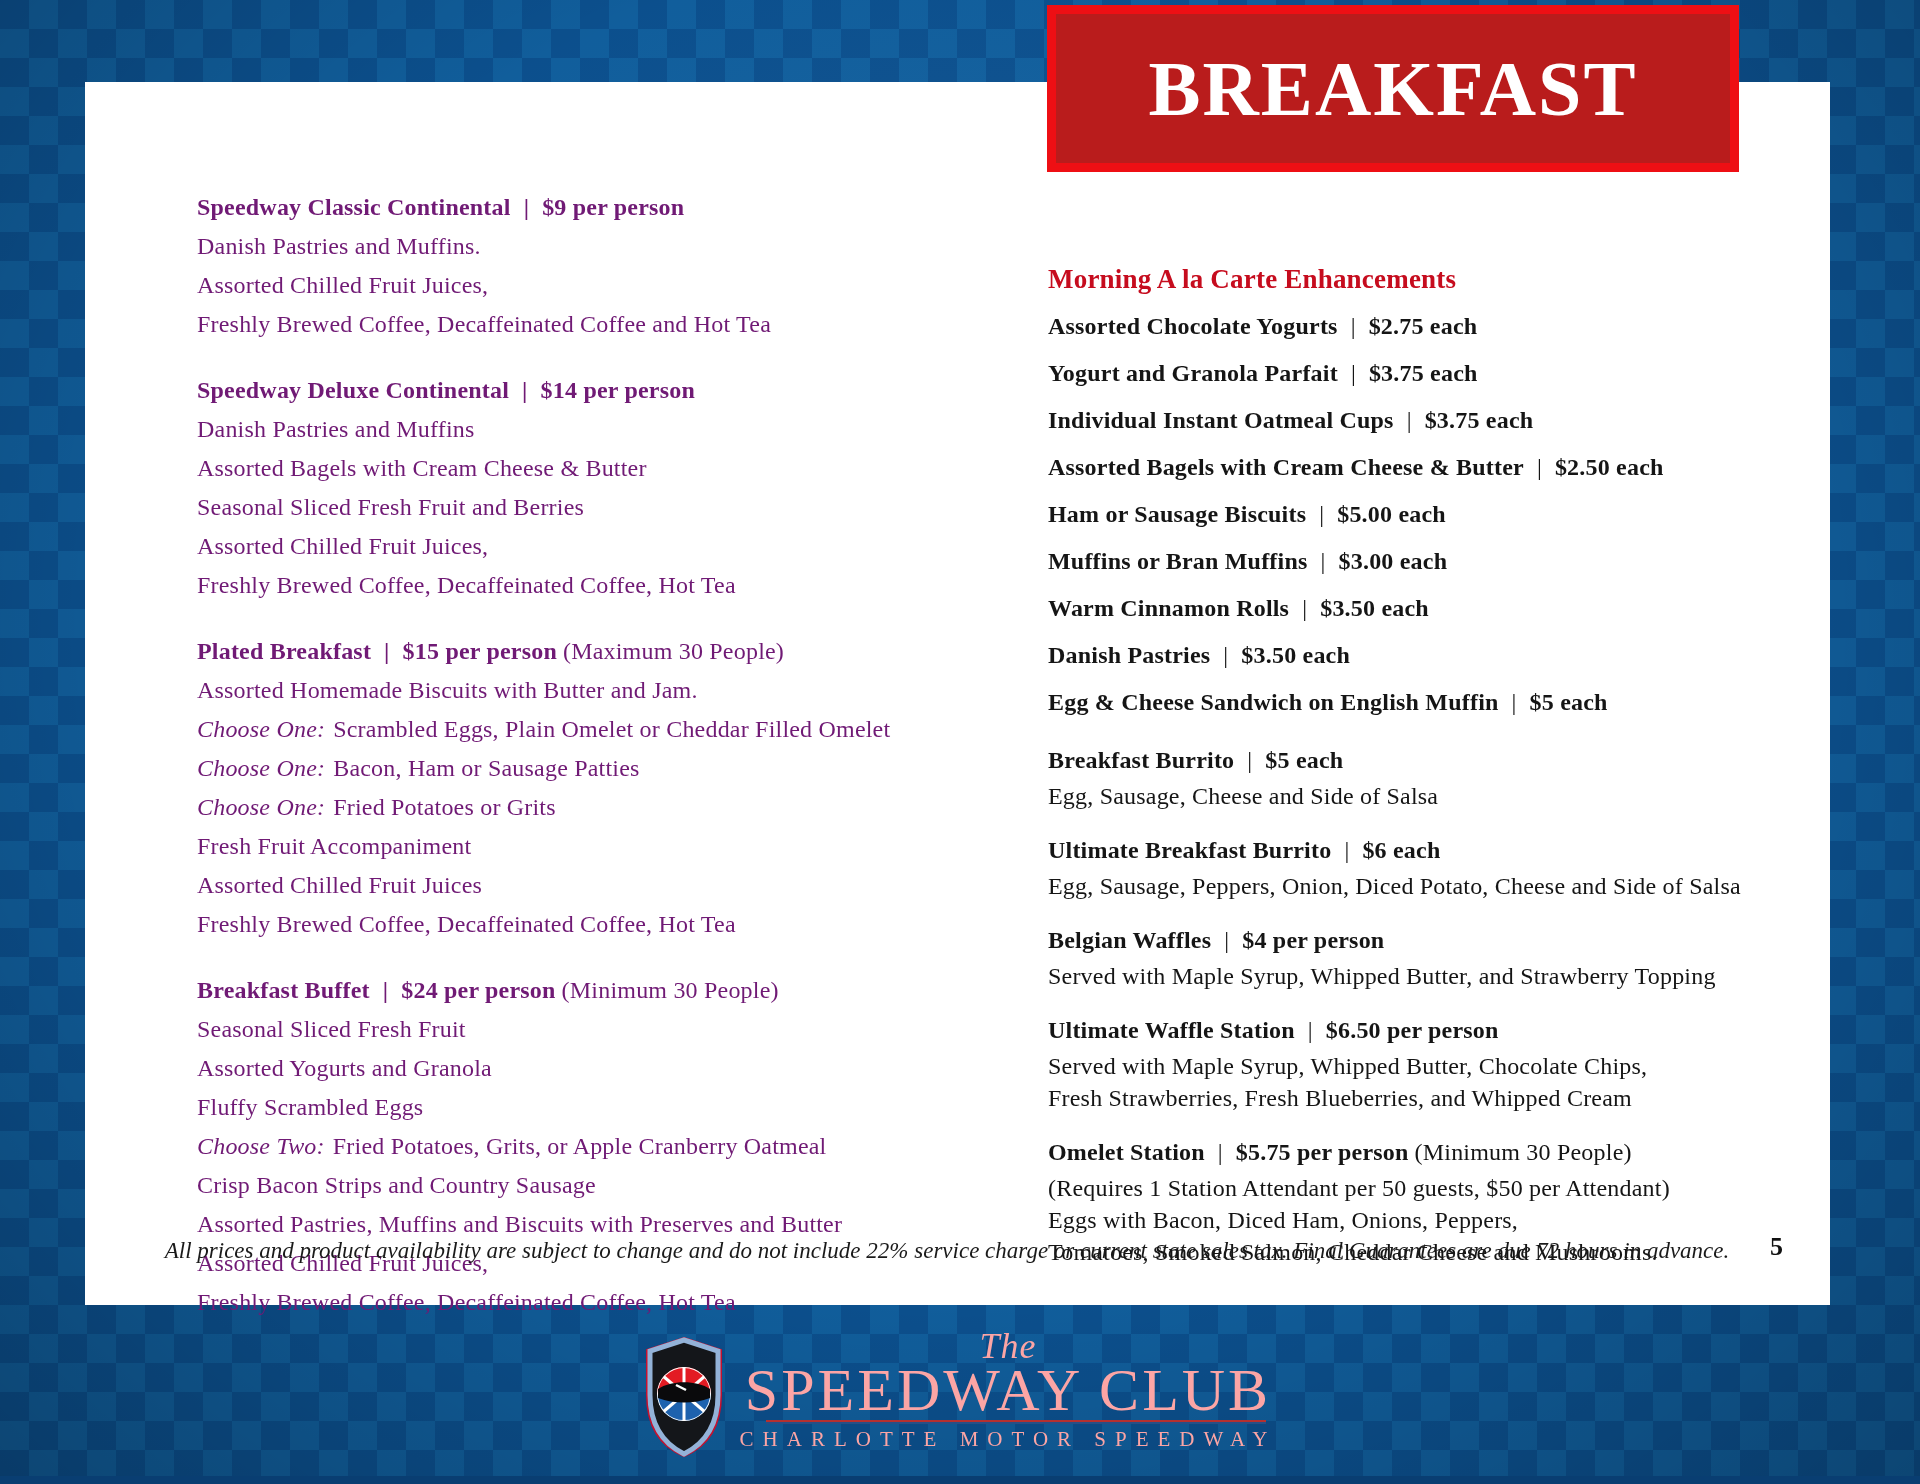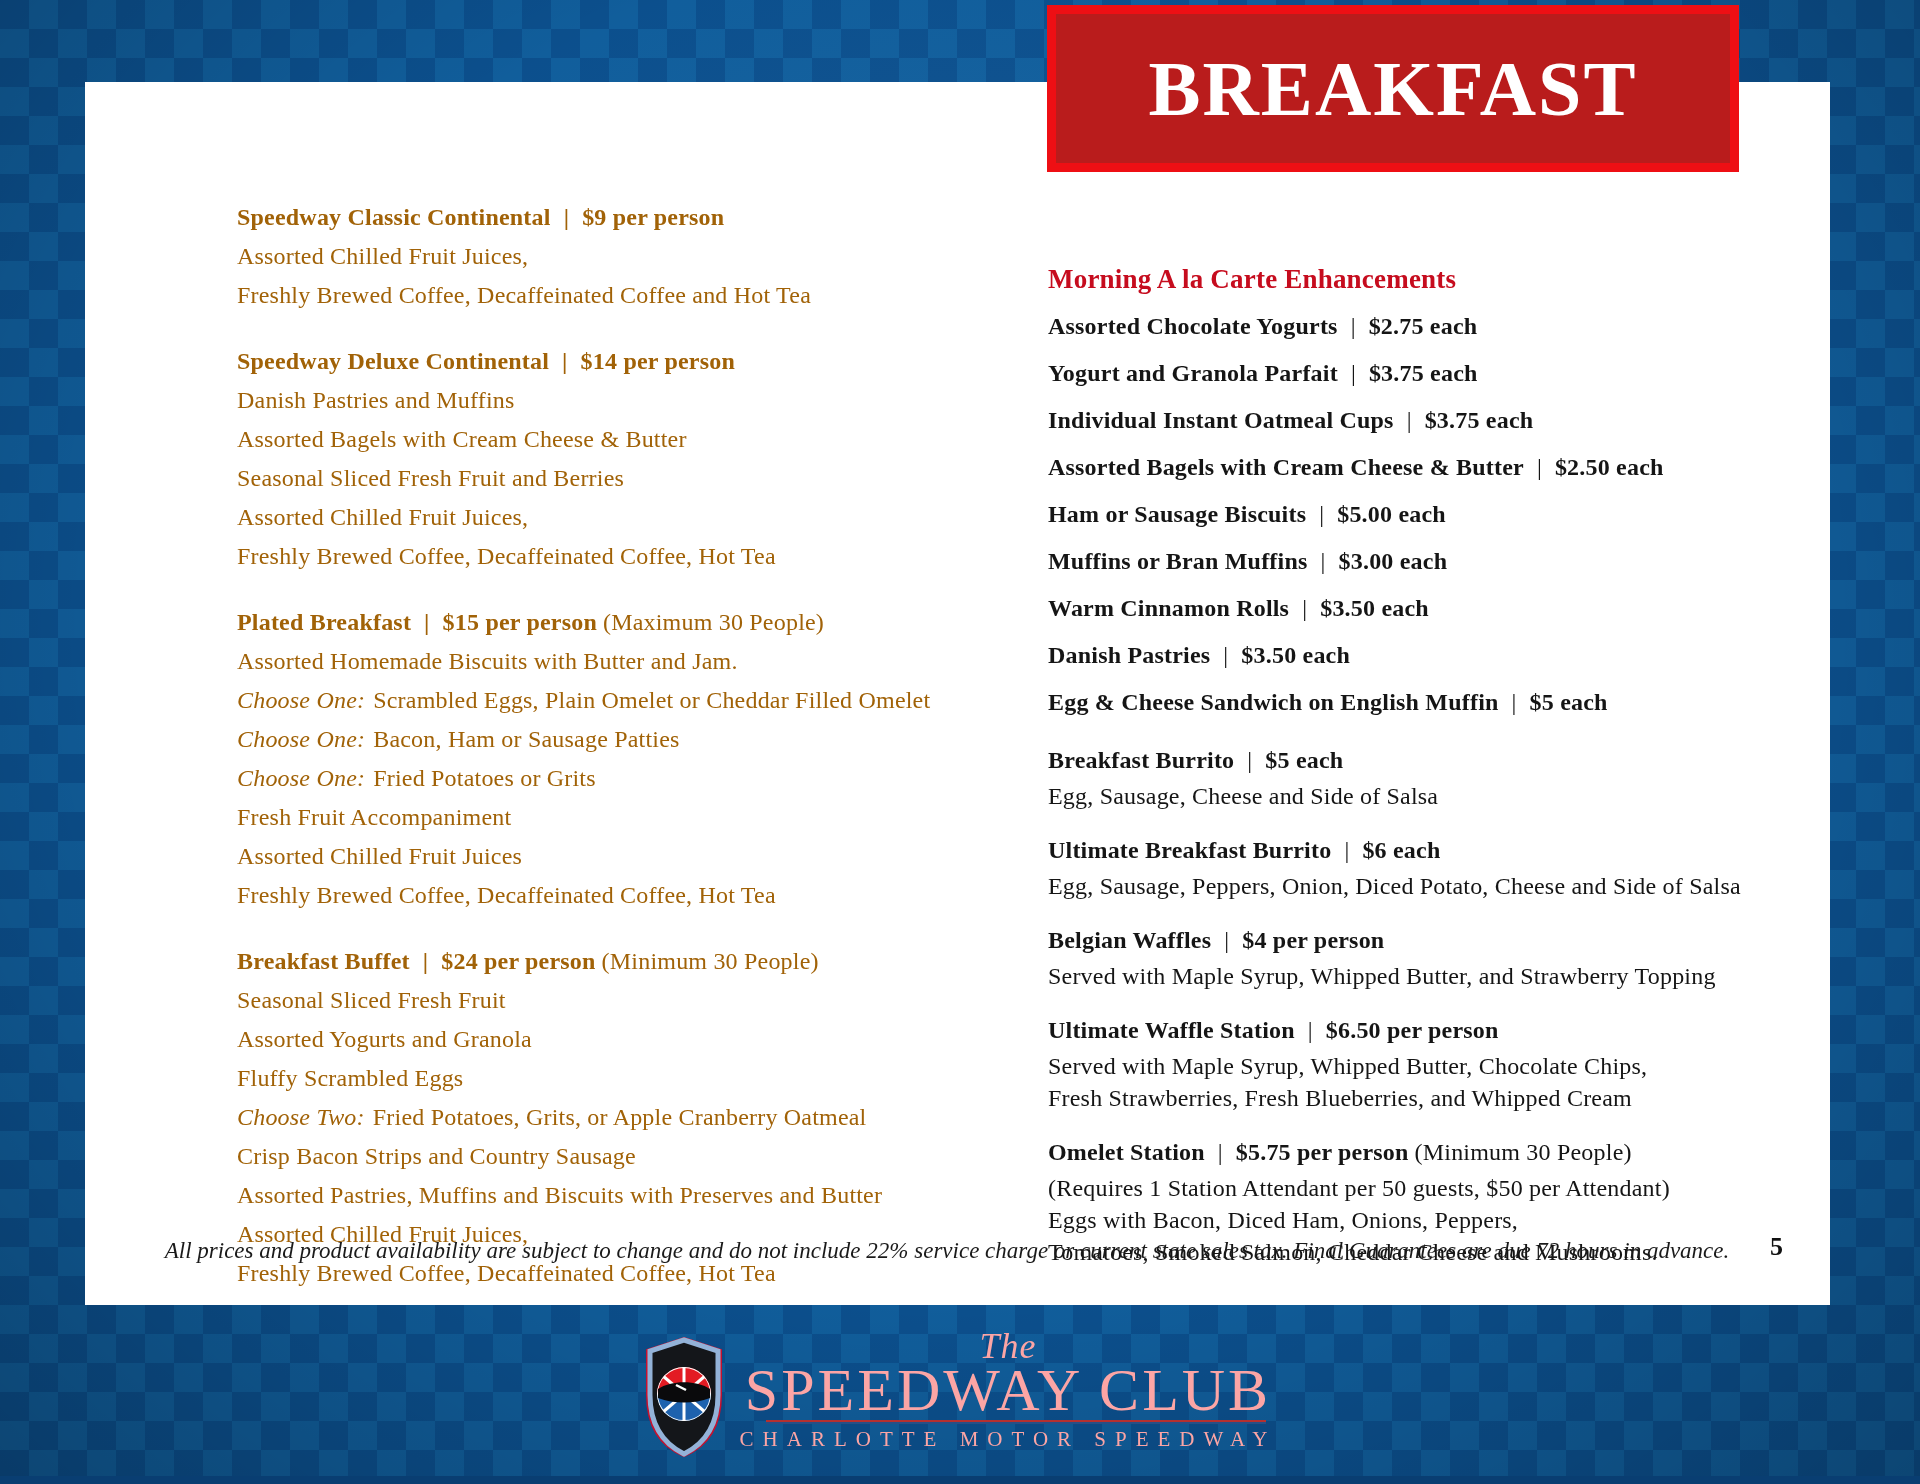--- a/index.html
+++ b/index.html
@@ -35,25 +35,24 @@
     display: flex; align-items: center; justify-content: center;
   }
   .breakfast-title {
     color: #ffffff;
     font-size: 78px;
     font-weight: bold;
     letter-spacing: 2px;
     white-space: nowrap;
   }
   .left-col {
-    position: absolute; left: 112px; top: 116px; width: 730px;
-    color: #a16207;
+    position: absolute; left: 112px; top: 106px; width: 730px;
+    color: #701a75;
     font-size: 24px; line-height: 39px;
     letter-spacing: 0.2px;
-    margin-left: 40px;
   }
   .menu-section { margin-bottom: 27px; }
   .heading { white-space: nowrap; }
   .b { font-weight: bold; }
   .sep { margin: 0 13px; }
   .note { font-weight: normal; margin-left: 6px; }
   .prefix { font-style: italic; text-align: right; }
   .prefix:not(:empty) { margin-right: 8px; }
   .right-col {
     position: absolute; left: 963px; top: 178px; width: 880px;
@@ -115,20 +114,21 @@
 <div class="bg"></div>
 
 <div class="panel">
 
   <div class="left-col">
 
     <div class="menu-section">
       <div class="heading">
         <span class="b">Speedway Classic Continental</span><span class="b sep">|</span><span class="b">$9 per person</span>
       </div>
+      <div class="line"><span>Danish Pastries and Muffins.</span></div>
       <div class="line"><span>Assorted Chilled Fruit Juices,</span></div>
       <div class="line"><span>Freshly Brewed Coffee, Decaffeinated Coffee and Hot Tea</span></div>
     </div>
 
     <div class="menu-section">
       <div class="heading">
         <span class="b">Speedway Deluxe Continental</span><span class="b sep">|</span><span class="b">$14 per person</span>
       </div>
       <div class="line"><span>Danish Pastries and Muffins</span></div>
       <div class="line"><span>Assorted Bagels with Cream Cheese &amp; Butter</span></div>

